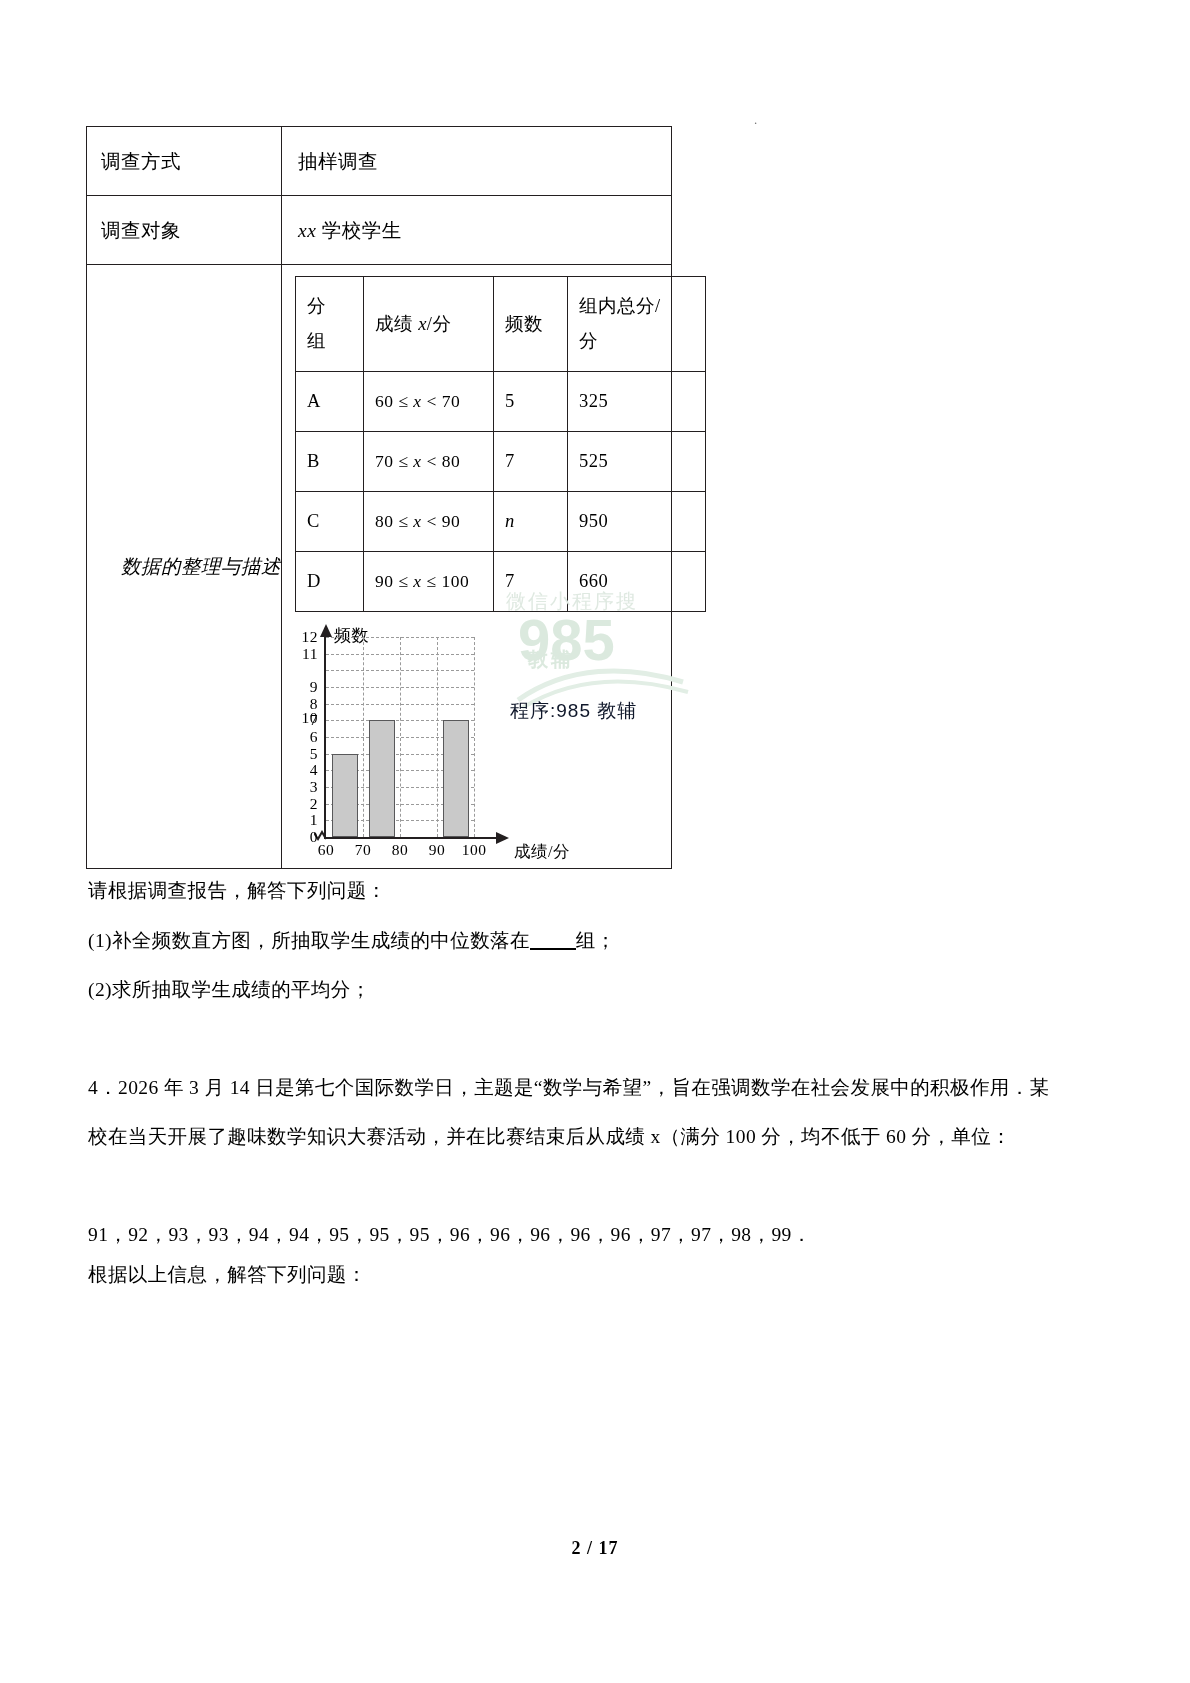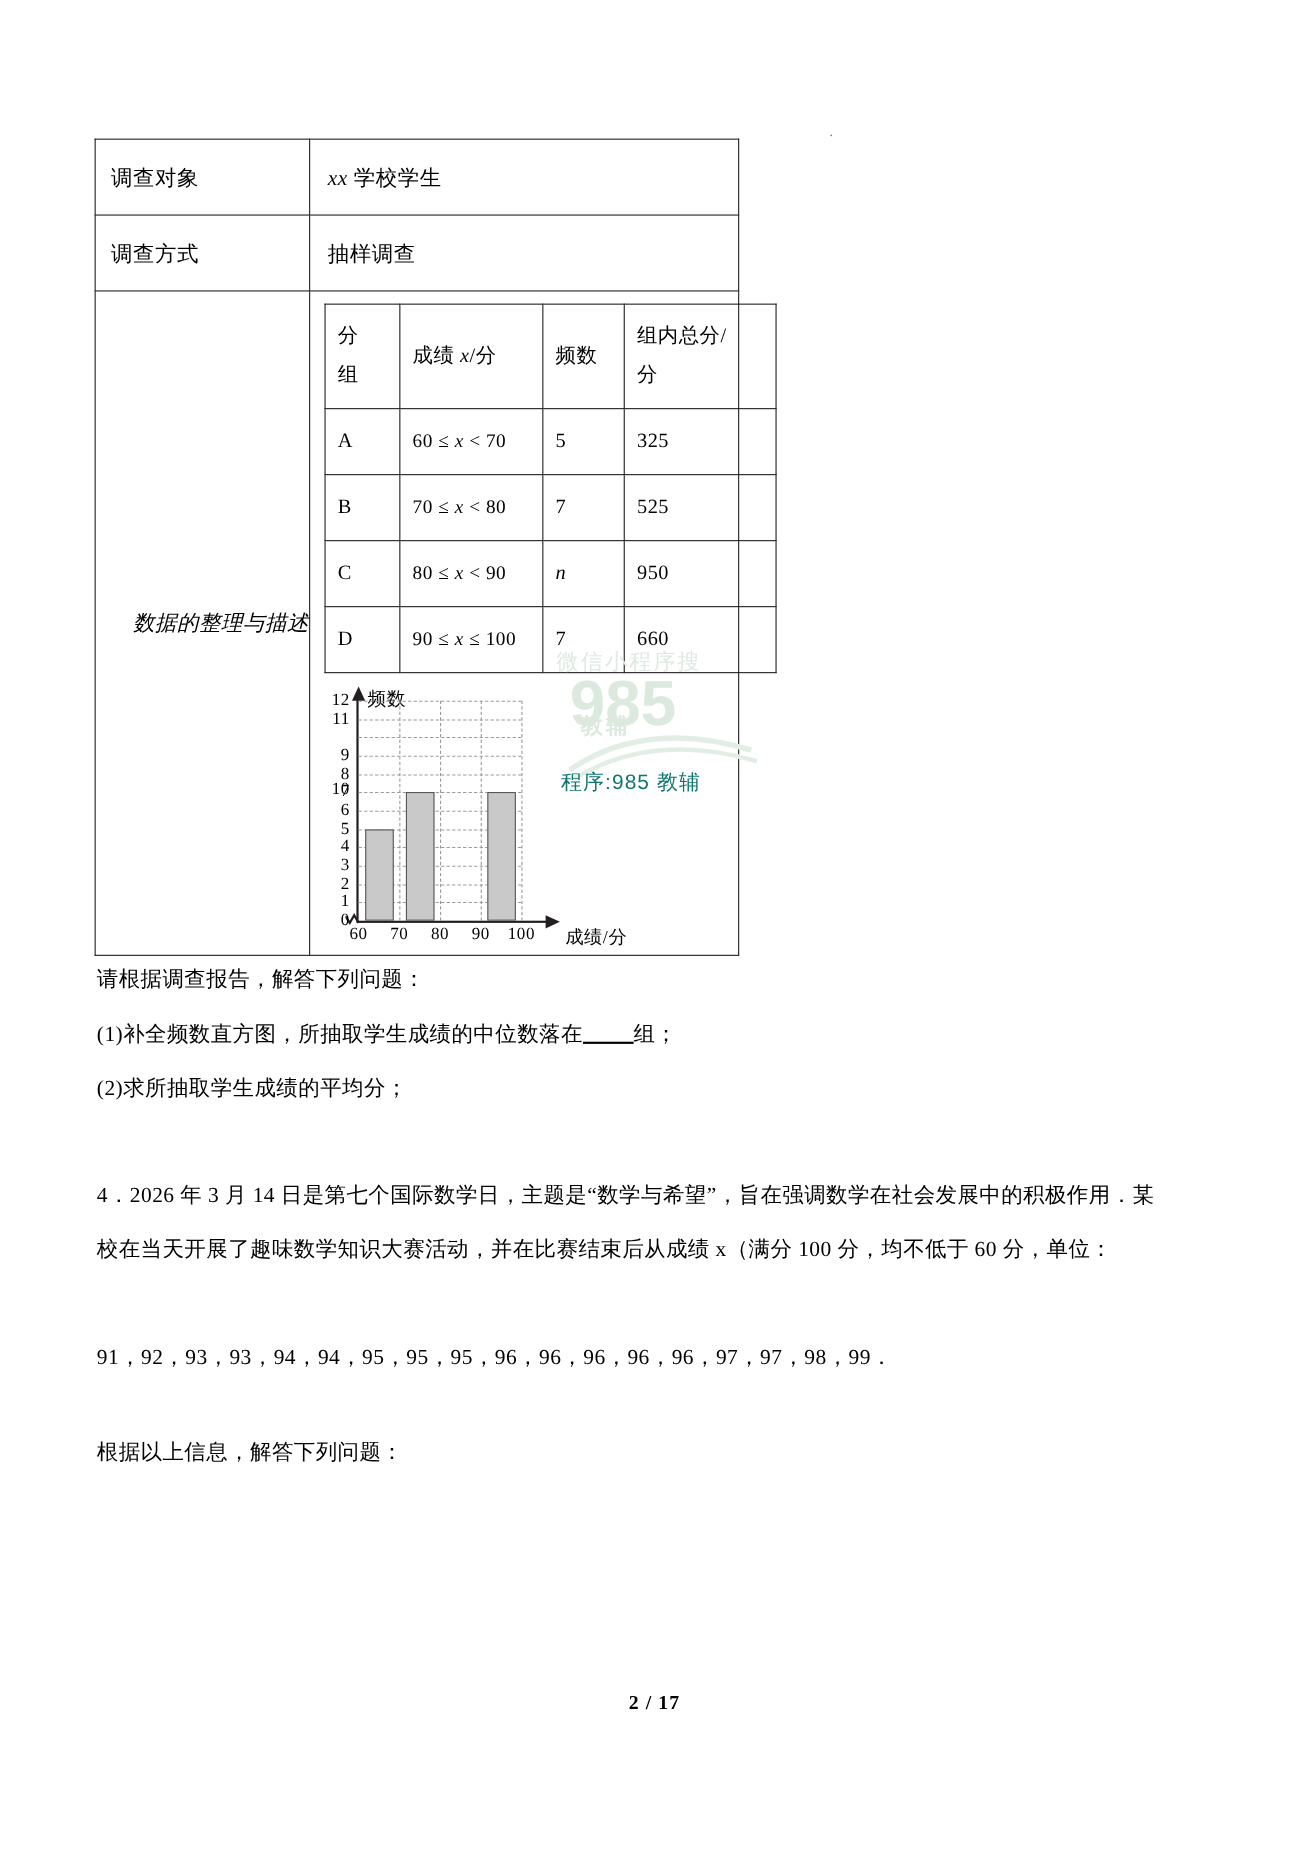--- a/index.html
+++ b/index.html
@@ -250,21 +250,21 @@
   }
   .wm-swoosh {
     position: absolute;
     left: 8px; top: 72px;
     width: 200px; height: 50px;
   }
   .wm-bottom {
     position: absolute;
     left: 10px; top: 110px;
     font-size: 19px;
-    color: #0f766e;
+    color: #0f172a;
     letter-spacing: 1px;
     font-family: "Liberation Sans", sans-serif;
   }
 
   
   .para {
     position: absolute;
     font-size: 19.5px;
     line-height: 1.5;
     letter-spacing: 0.4px;
@@ -298,26 +298,26 @@
 </head>
 <body>
 
 <div class="page">
 
   <div class="dot-mark">.</div>
 
   <table class="report-table">
     <tbody>
         <tr>
+      <td class="cell-label">调查方式</td>
+      <td class="cell-value">抽样调查</td>
+    </tr>
+    <tr>
       <td class="cell-label">调查对象</td>
       <td class="cell-value"><span class="ital">xx</span> <span>学校学生</span></td>
-    </tr>
-    <tr>
-      <td class="cell-label">调查方式</td>
-      <td class="cell-value">抽样调查</td>
     </tr>
     <tr class="row-desc">
       <td class="cell-label">数据的整理与描述</td>
       <td class="cell-value">
 
         <table class="freq-table">
           <tbody>
                 <tr class="head">
             <td class="c-group">
               <span class="head-stack">分</span>
@@ -441,17 +441,17 @@
   <div class="para" style="left:88px; top:926px;">
     <span>(1)补全频数直方图，所抽取学生成绩的中位数落在</span><span class="blank-ul"></span><span>组；</span>
   </div>
 
   <div class="para" style="left:88px; top:975px;">(2)求所抽取学生成绩的平均分；</div>
 
 
   <div class="para" style="left:88px; top:1073px;">4．2026 年 3 月 14 日是第七个国际数学日，主题是“数学与希望”，旨在强调数学在社会发展中的积极作用．某</div>
   <div class="para" style="left:88px; top:1122px;">校在当天开展了趣味数学知识大赛活动，并在比赛结束后从成绩 x（满分 100 分，均不低于 60 分，单位：</div>
   <div class="para" style="left:88px; top:1220px;">91，92，93，93，94，94，95，95，95，96，96，96，96，96，97，97，98，99．</div>
-  <div class="para" style="left:88px; top:1306px;">根据以上信息，解答下列问题：</div>
+  <div class="para" style="left:88px; top:1260px;">根据以上信息，解答下列问题：</div>
 
   <div class="footer">2 / 17</div>
 
 </div>
 
 </body></html>

